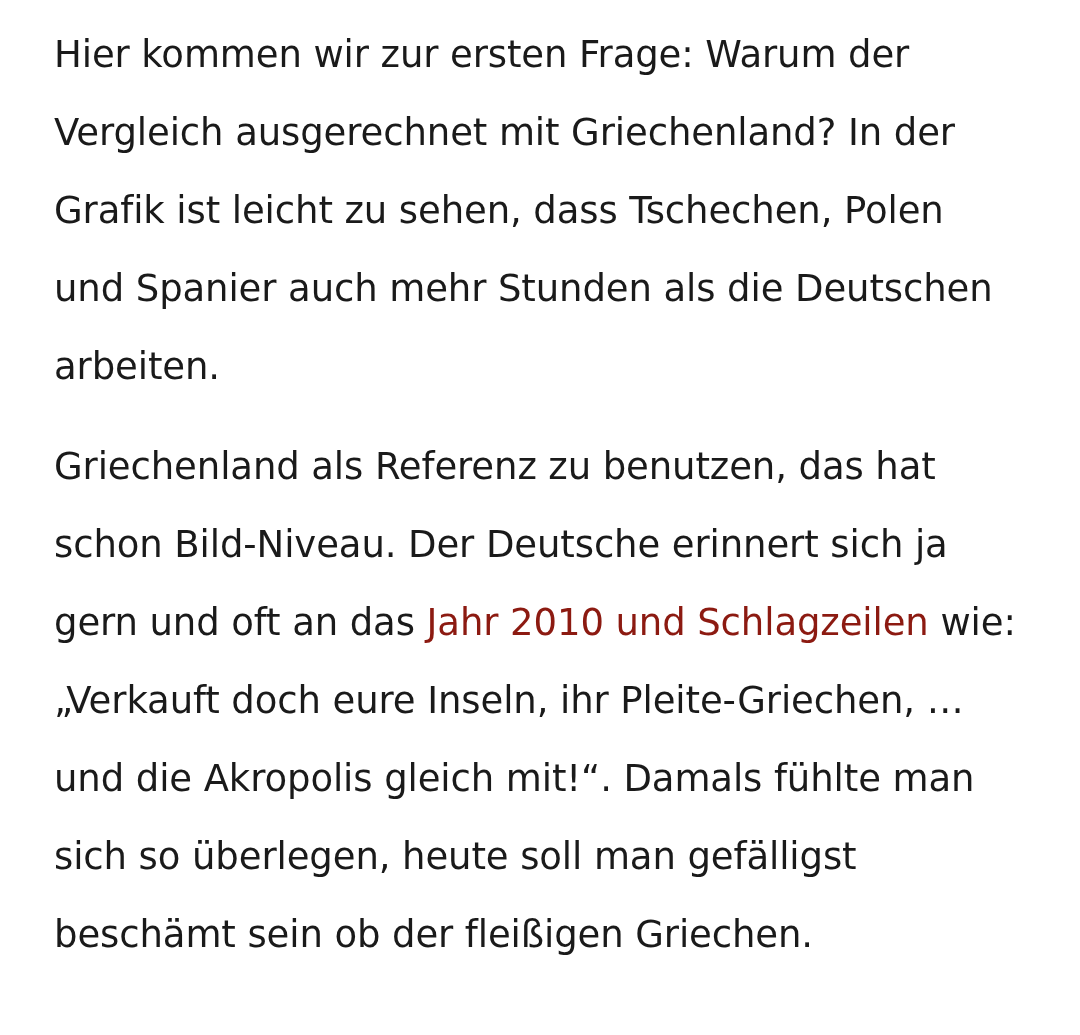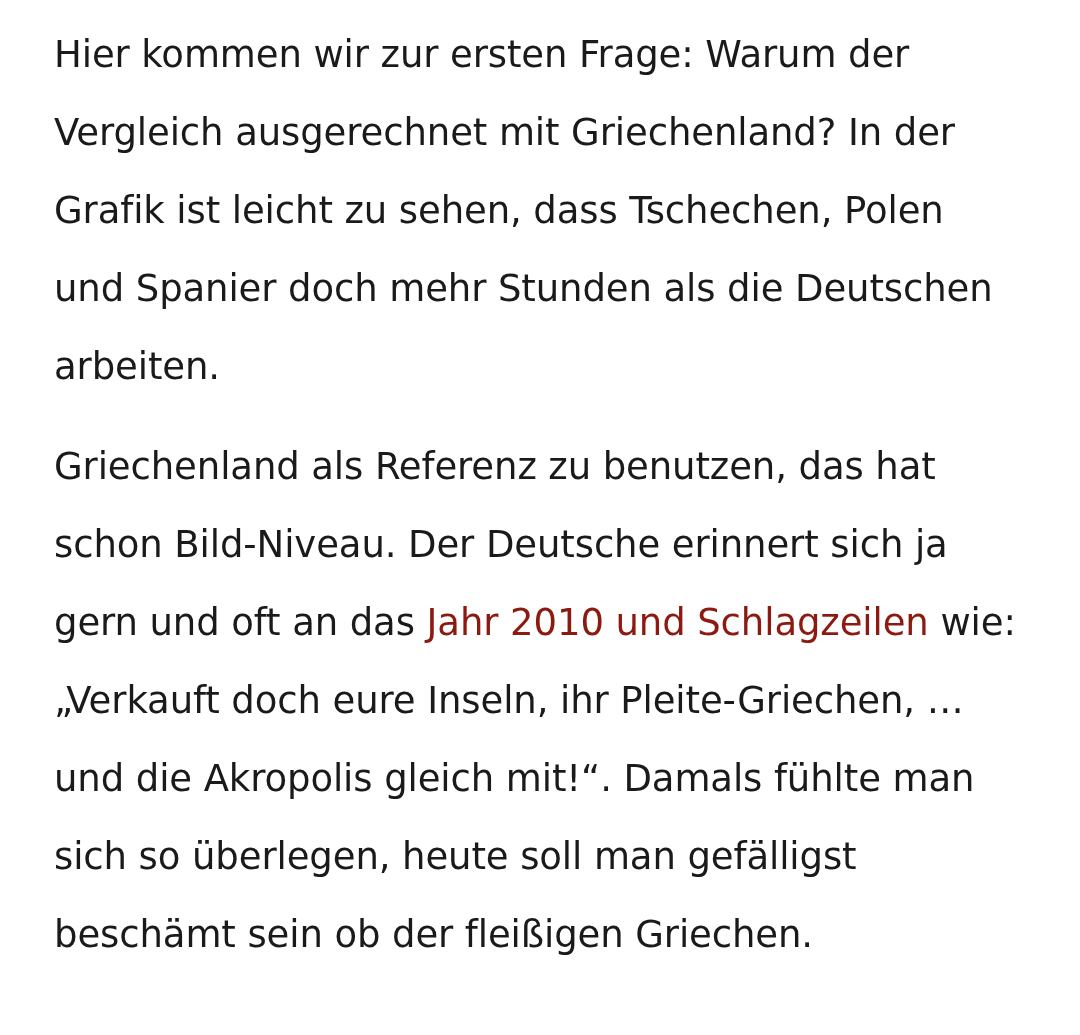--- a/index.html
+++ b/index.html
@@ -36,17 +36,17 @@
   .link {
     color: #8c1a11;
     text-decoration: none;
   }
 </style>
 </head>
 <body>
 
 <div class="article">
 
-  <p class="para first">Hier kommen wir zur ersten Frage: Warum der Vergleich ausgerechnet mit Griechenland? In der Grafik ist leicht zu sehen, dass Tschechen, Polen und Spanier doch mehr Stunden als die Deutschen arbeiten.</p>
+  <p class="para first">Hier kommen wir zur ersten Frage: Warum der Vergleich ausgerechnet mit Griechenland? In der Grafik ist leicht zu sehen, dass Tschechen, Polen und Spanier auch mehr Stunden als die Deutschen arbeiten.</p>
 
   <p class="para"><span>Griechenland als Referenz zu benutzen, das hat schon Bild-Niveau. Der Deutsche erinnert sich ja gern und oft an das </span><a class="link" href="#">Jahr 2010 und Schlagzeilen</a><span> wie: „Verkauft doch eure Inseln, ihr Pleite-Griechen, … und die Akropolis gleich mit!“. Damals fühlte man sich so überlegen, heute soll man gefälligst beschämt sein ob der fleißigen Griechen.</span></p>
 
 </div>
 
 </body></html>

